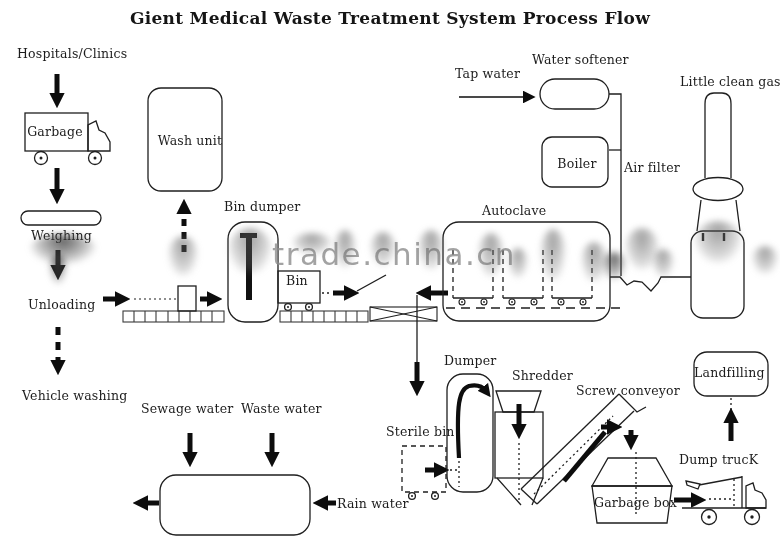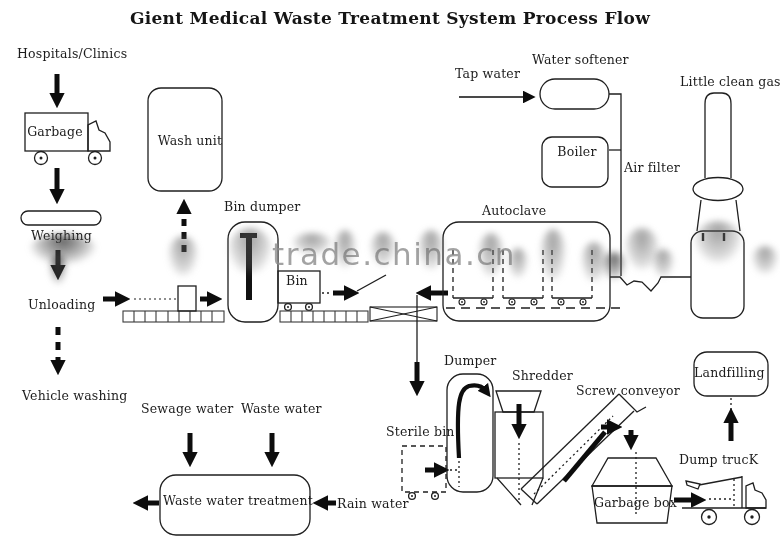--- a/index.html
+++ b/index.html
@@ -232,33 +232,32 @@
   <div class="lbl ctr" style="left:25px;top:124px;width:60px">Garbage</div>
   <div class="lbl" style="left:31px;top:228px">Weighing</div>
   <div class="lbl" style="left:28px;top:297px">Unloading</div>
   <div class="lbl" style="left:22px;top:388px">Vehicle washing</div>
   <div class="lbl ctr" style="left:148px;top:133px;width:84px">Wash unit</div>
   <div class="lbl" style="left:224px;top:199px">Bin dumper</div>
   <div class="lbl" style="left:286px;top:273px">Bin</div>
   <div class="lbl" style="left:482px;top:203px">Autoclave</div>
   <div class="lbl" style="left:455px;top:66px">Tap water</div>
   <div class="lbl" style="left:532px;top:52px">Water softener</div>
-  <div class="lbl ctr" style="left:542px;top:144px;width:70px">Boiler</div>
+  <div class="lbl ctr" style="left:542px;top:156px;width:70px">Boiler</div>
   <div class="lbl" style="left:624px;top:160px">Air filter</div>
   <div class="lbl" style="left:680px;top:74px">Little clean gas</div>
   <div class="lbl" style="left:386px;top:424px">Sterile bin</div>
   <div class="lbl ctr" style="left:444px;top:353px;width:52px">Dumper</div>
   <div class="lbl" style="left:512px;top:368px">Shredder</div>
   <div class="lbl" style="left:576px;top:383px">Screw conveyor</div>
   <div class="lbl ctr" style="left:594px;top:495px;width:76px">Garbage box</div>
   <div class="lbl" style="left:679px;top:452px">Dump trucK</div>
   <div class="lbl ctr" style="left:694px;top:365px;width:64px">Landfilling</div>
   <div class="lbl" style="left:141px;top:401px">Sewage water</div>
   <div class="lbl" style="left:241px;top:401px">Waste water</div>
-  <div class="lbl ctr" style="left:163px;top:493px;width:144px">Waste water treatment</div>
   <div class="lbl" style="left:337px;top:496px">Rain water</div>
 
   <div class="smudge dark" style="left:30px;top:234px;width:66px;height:30px"></div>
   <div class="smudge dark" style="left:49px;top:254px;width:18px;height:30px"></div>
   <div class="smudge" style="left:168px;top:236px;width:30px;height:40px"></div>
   <div class="smudge" style="left:228px;top:228px;width:44px;height:46px"></div>
   <div class="smudge" style="left:292px;top:233px;width:40px;height:22px"></div>
   <div class="smudge" style="left:334px;top:230px;width:22px;height:38px"></div>
   <div class="smudge" style="left:370px;top:232px;width:26px;height:34px"></div>
   <div class="smudge" style="left:418px;top:230px;width:26px;height:40px"></div>

